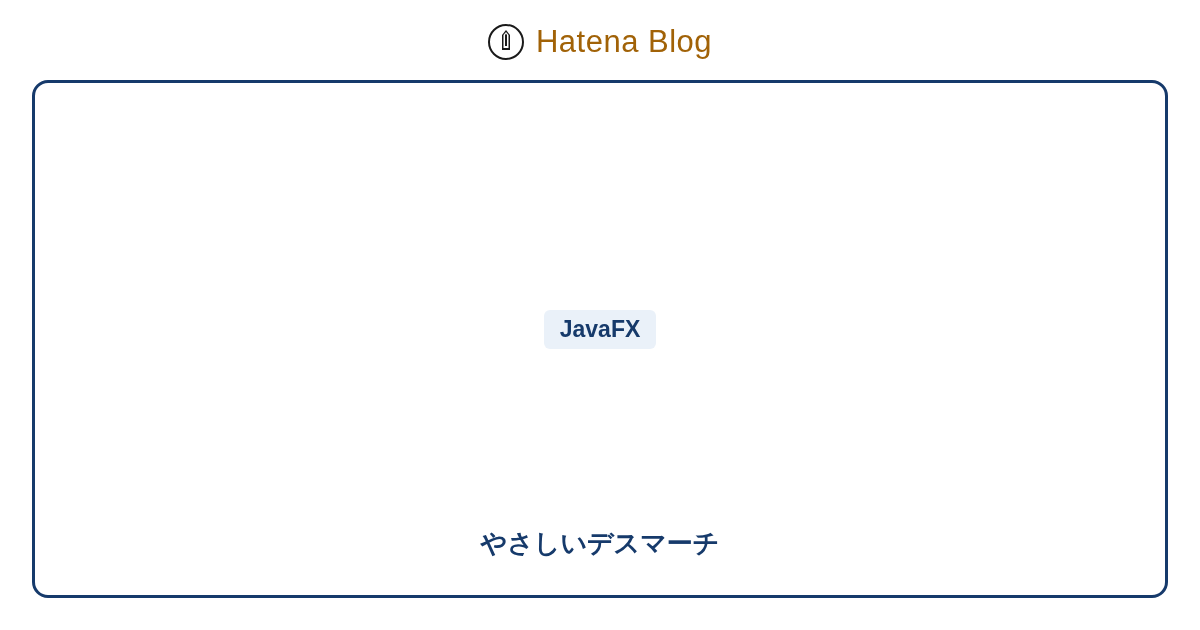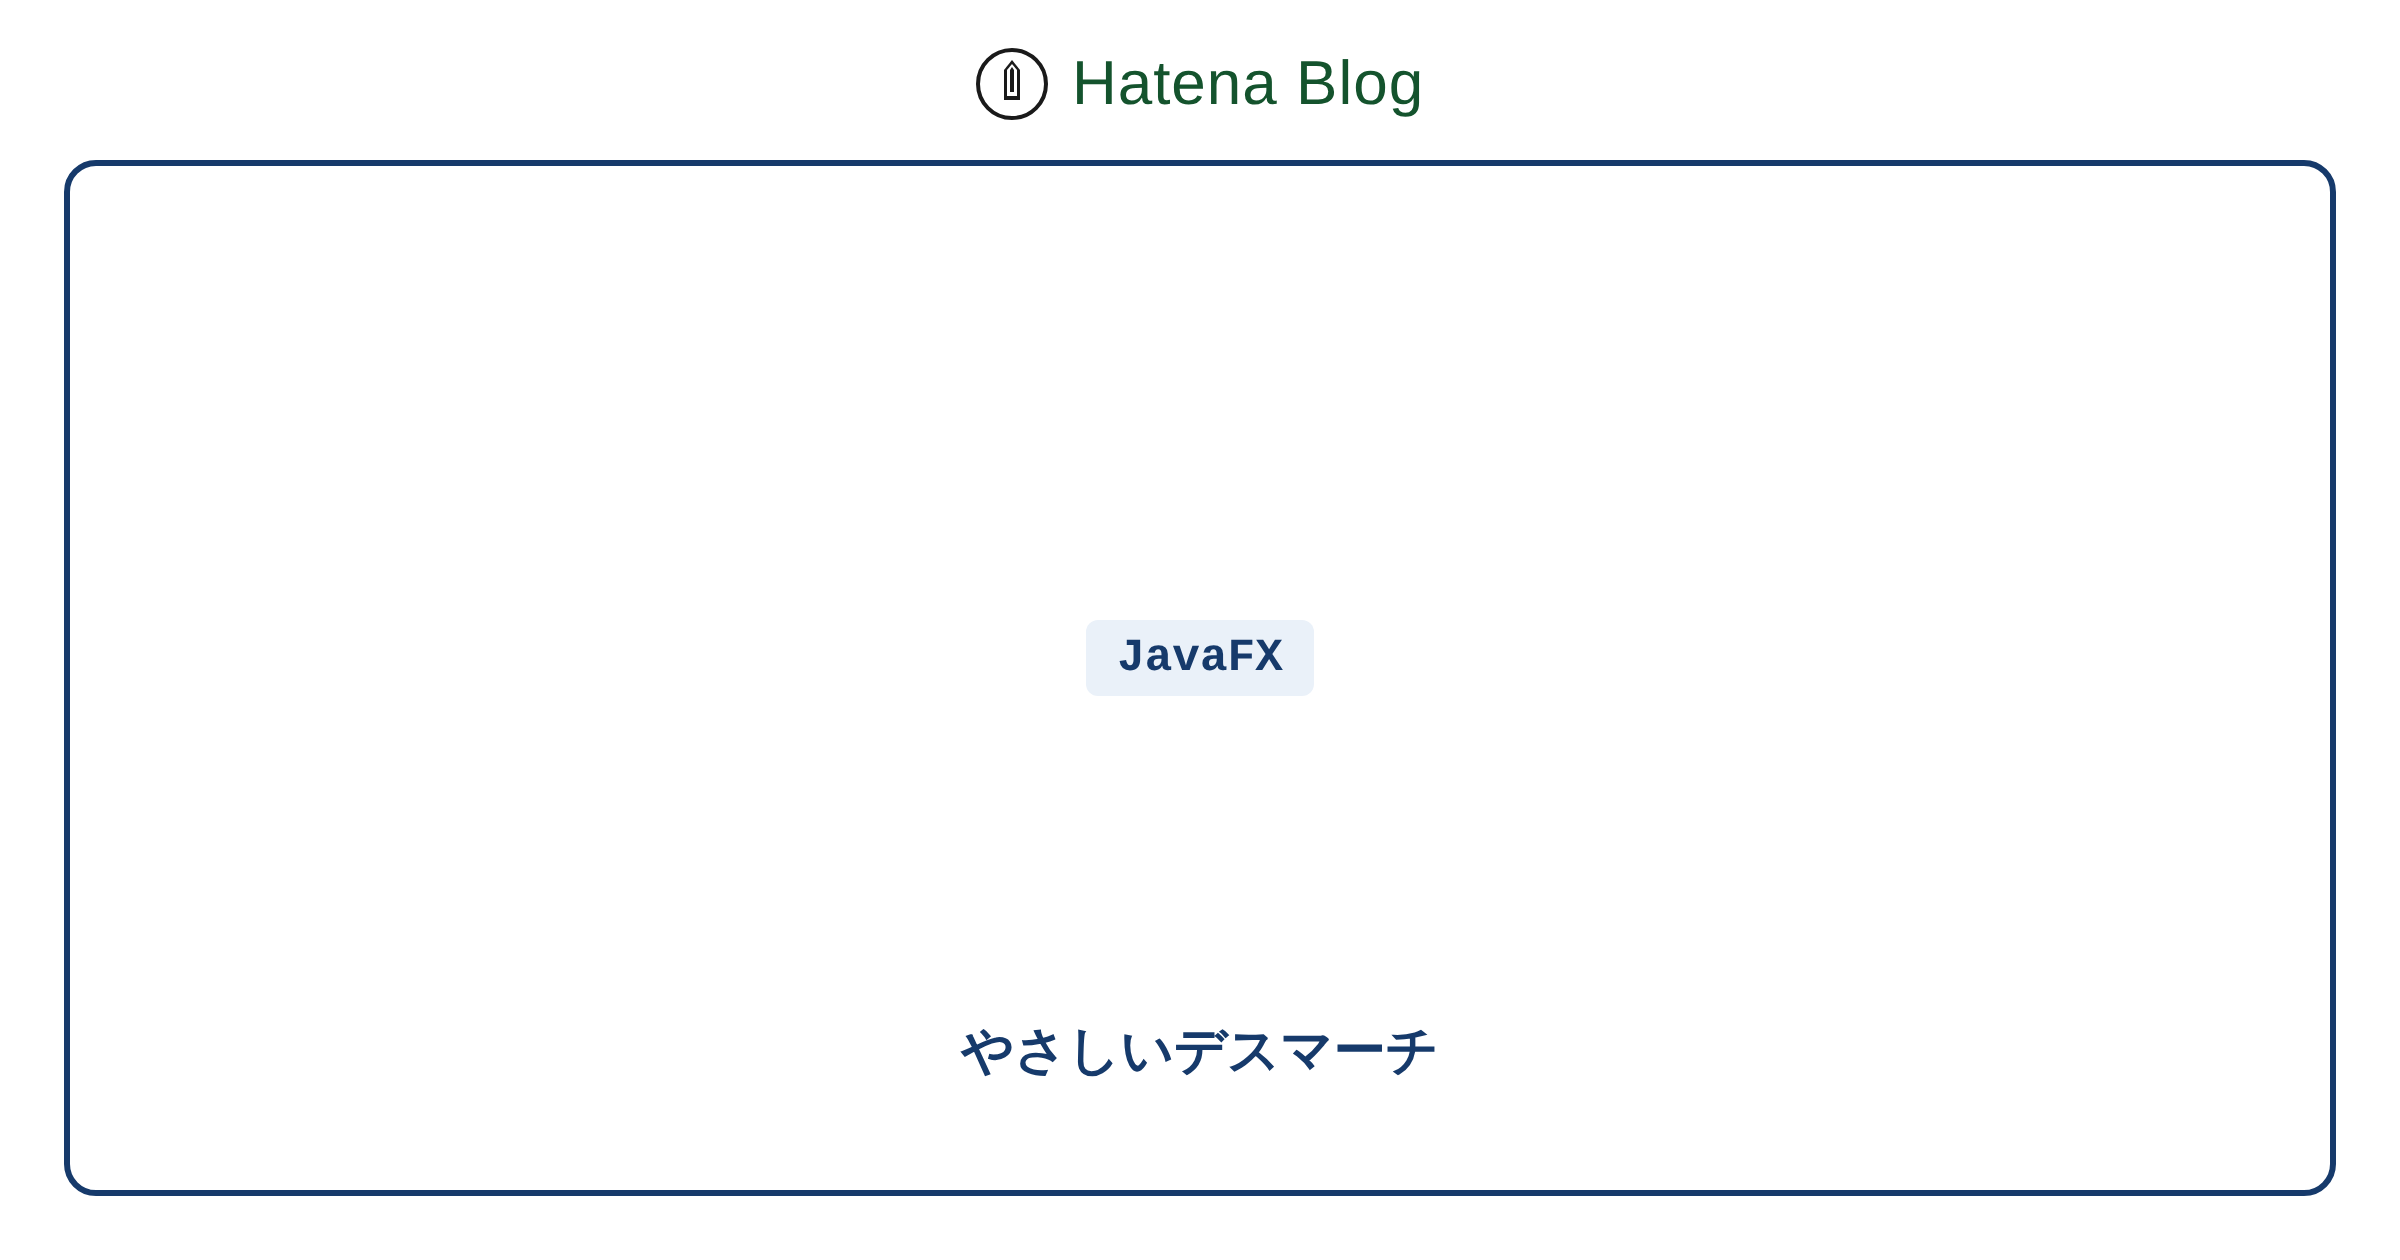--- a/index.html
+++ b/index.html
@@ -26,35 +26,34 @@
     .logo-icon {
       width: 36px;
       height: 36px;
       display: flex;
       align-items: center;
       justify-content: center;
     }
     .logo-text {
       font-size: 31px;
       font-weight: 500;
-      color: #14532d;
+      color: #a16207;
       letter-spacing: 0.5px;
     }
     .card {
       flex: 1;
       margin: 0 32px 32px 32px;
       border: 3px solid #163a6b;
       border-radius: 16px;
       display: flex;
       flex-direction: column;
       align-items: center;
       justify-content: center;
       padding: 40px 60px;
       position: relative;
-      font-family: Liberation Mono, monospace;
     }
     .badge {
       background: #eaf1f9;
       color: #163a6b;
       font-size: 23px;
       font-weight: 700;
       padding: 6px 16px;
       border-radius: 6px;
       margin-bottom: 20px;
     }
@@ -65,21 +64,21 @@
       text-align: center;
       line-height: 1.35;
       margin-bottom: 20px;
     }
     .subtitle {
       color: #163a6b;
       font-size: 26px;
       font-weight: 600;
       text-align: center;
       position: absolute;
-      bottom: 52px;
+      bottom: 34px;
     }
   </style>
 </head>
 <body>
 
 <div class="header">
   <span class="logo-icon">
     <svg width="36" height="36" viewBox="0 0 36 36">
       <circle cx="18" cy="18" r="17" fill="none" stroke="#1a1a1a" stroke-width="2"></circle>
       <path d="M 14 26 L 14 11 L 18 6 L 22 11 L 22 26 Z" fill="#1a1a1a"></path>

